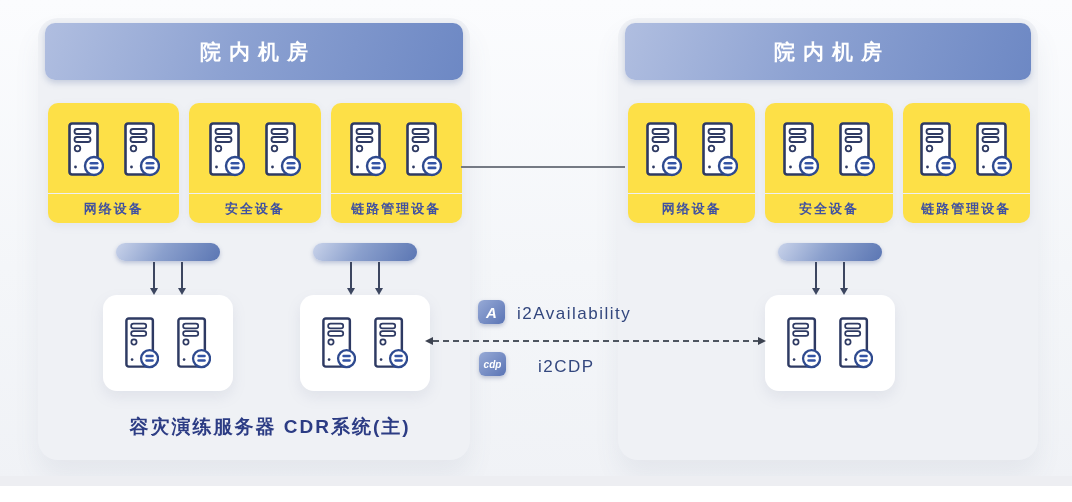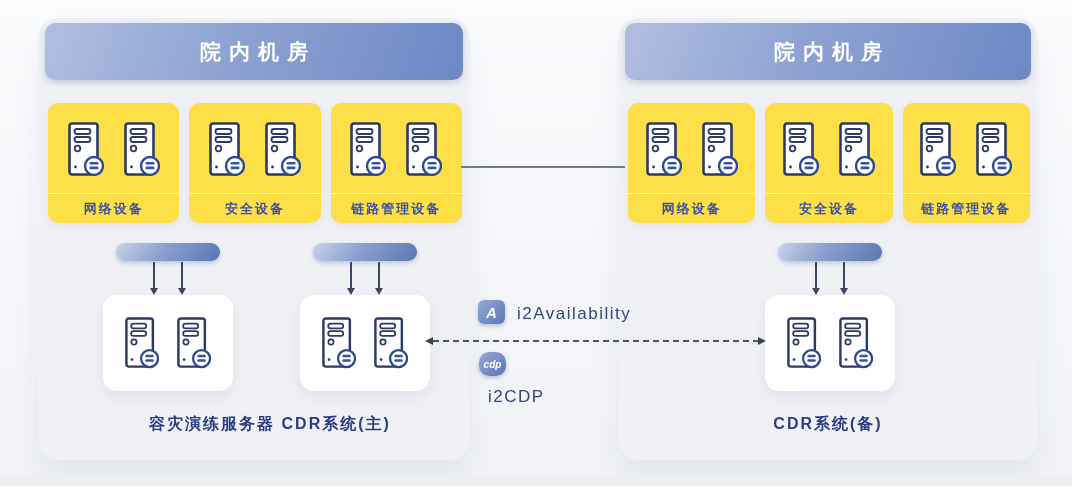--- a/index.html
+++ b/index.html
@@ -81,21 +81,21 @@
     width:130px; height:96px;
     background:#ffffff; border-radius:14px;
     box-shadow: 0 6px 14px rgba(120,130,160,.13);
     display:flex; align-items:center; justify-content:center; gap:18px;
   }
 
   
   .caption {
     position:absolute; top:396px; right:0;
     text-align:center;
-    font-size:16px; font-weight:bold; color:#2c3c84; letter-spacing:2px;
+    font-size:19px; font-weight:bold; color:#2c3c84; letter-spacing:2px;
   }
   .caption-left  { left:32px; }
   .caption-right { left:0; }
 
   
   .solid-link {
     position:absolute; left:461px; top:166px; width:164px; height:2px;
     background:#757a84;
   }
   .dashed-link {
@@ -112,26 +112,26 @@
 
   
   .link-badge {
     position:absolute; width:27px; height:24px; border-radius:6px;
     background: linear-gradient(135deg, #97aad6 0%, #5a74b5 100%);
     color:#ffffff; display:flex; align-items:center; justify-content:center;
     font-weight:bold; font-style:italic;
     box-shadow: 0 2px 4px rgba(80,95,140,.35);
   }
   .badge-availability { left:478px; top:300px; font-size:15px; }
-  .badge-cdp          { left:479px; top:352px; font-size:10px; letter-spacing:0;border-radius:10px; }
+  .badge-cdp          { left:479px; top:352px; font-size:10px; letter-spacing:0; }
   .link-label {
     position:absolute; color:#33477e; font-size:17px; letter-spacing:1.5px;
   }
   .label-availability { left:517px; top:304px; }
-  .label-cdp          { left:488px; top:357px;margin-top:30px; }
+  .label-cdp          { left:538px; top:357px; }
 
   .bottom-strip {
     position:absolute; left:0; right:0; bottom:0; height:10px;
     background:#edeef2;
   }
 </style>
 </head>
 <body>
 
 <div class="stage">
@@ -420,21 +420,20 @@
               <circle cx="9.5" cy="26.5" r="2.8" fill="none" stroke="#2e3a63" stroke-width="1.8"></circle>
               <circle cx="7.5" cy="45" r="1.4" fill="#2e3a63"></circle>
               <circle cx="26" cy="44" r="9" fill="#ffffff" stroke="#2e4a8f" stroke-width="2.4"></circle>
               <rect x="21.5" y="40" width="9" height="2.6" rx="1.3" fill="#3353a4"></rect>
               <rect x="21.5" y="44.6" width="9" height="2.6" rx="1.3" fill="#3353a4"></rect>
             </svg>
           </span>
       </div>
     </div>
 
-    <div class="caption caption-right">CDR系统(备)</div>
   </div>
 
   <div class="solid-link"></div>
 
   <div class="dashed-link"></div>
   <span class="dash-arrow dash-arrow-left"></span>
   <span class="dash-arrow dash-arrow-right"></span>
 
   <div class="link-badge badge-availability">A</div>
   <div class="link-label label-availability">i2Availability</div>

